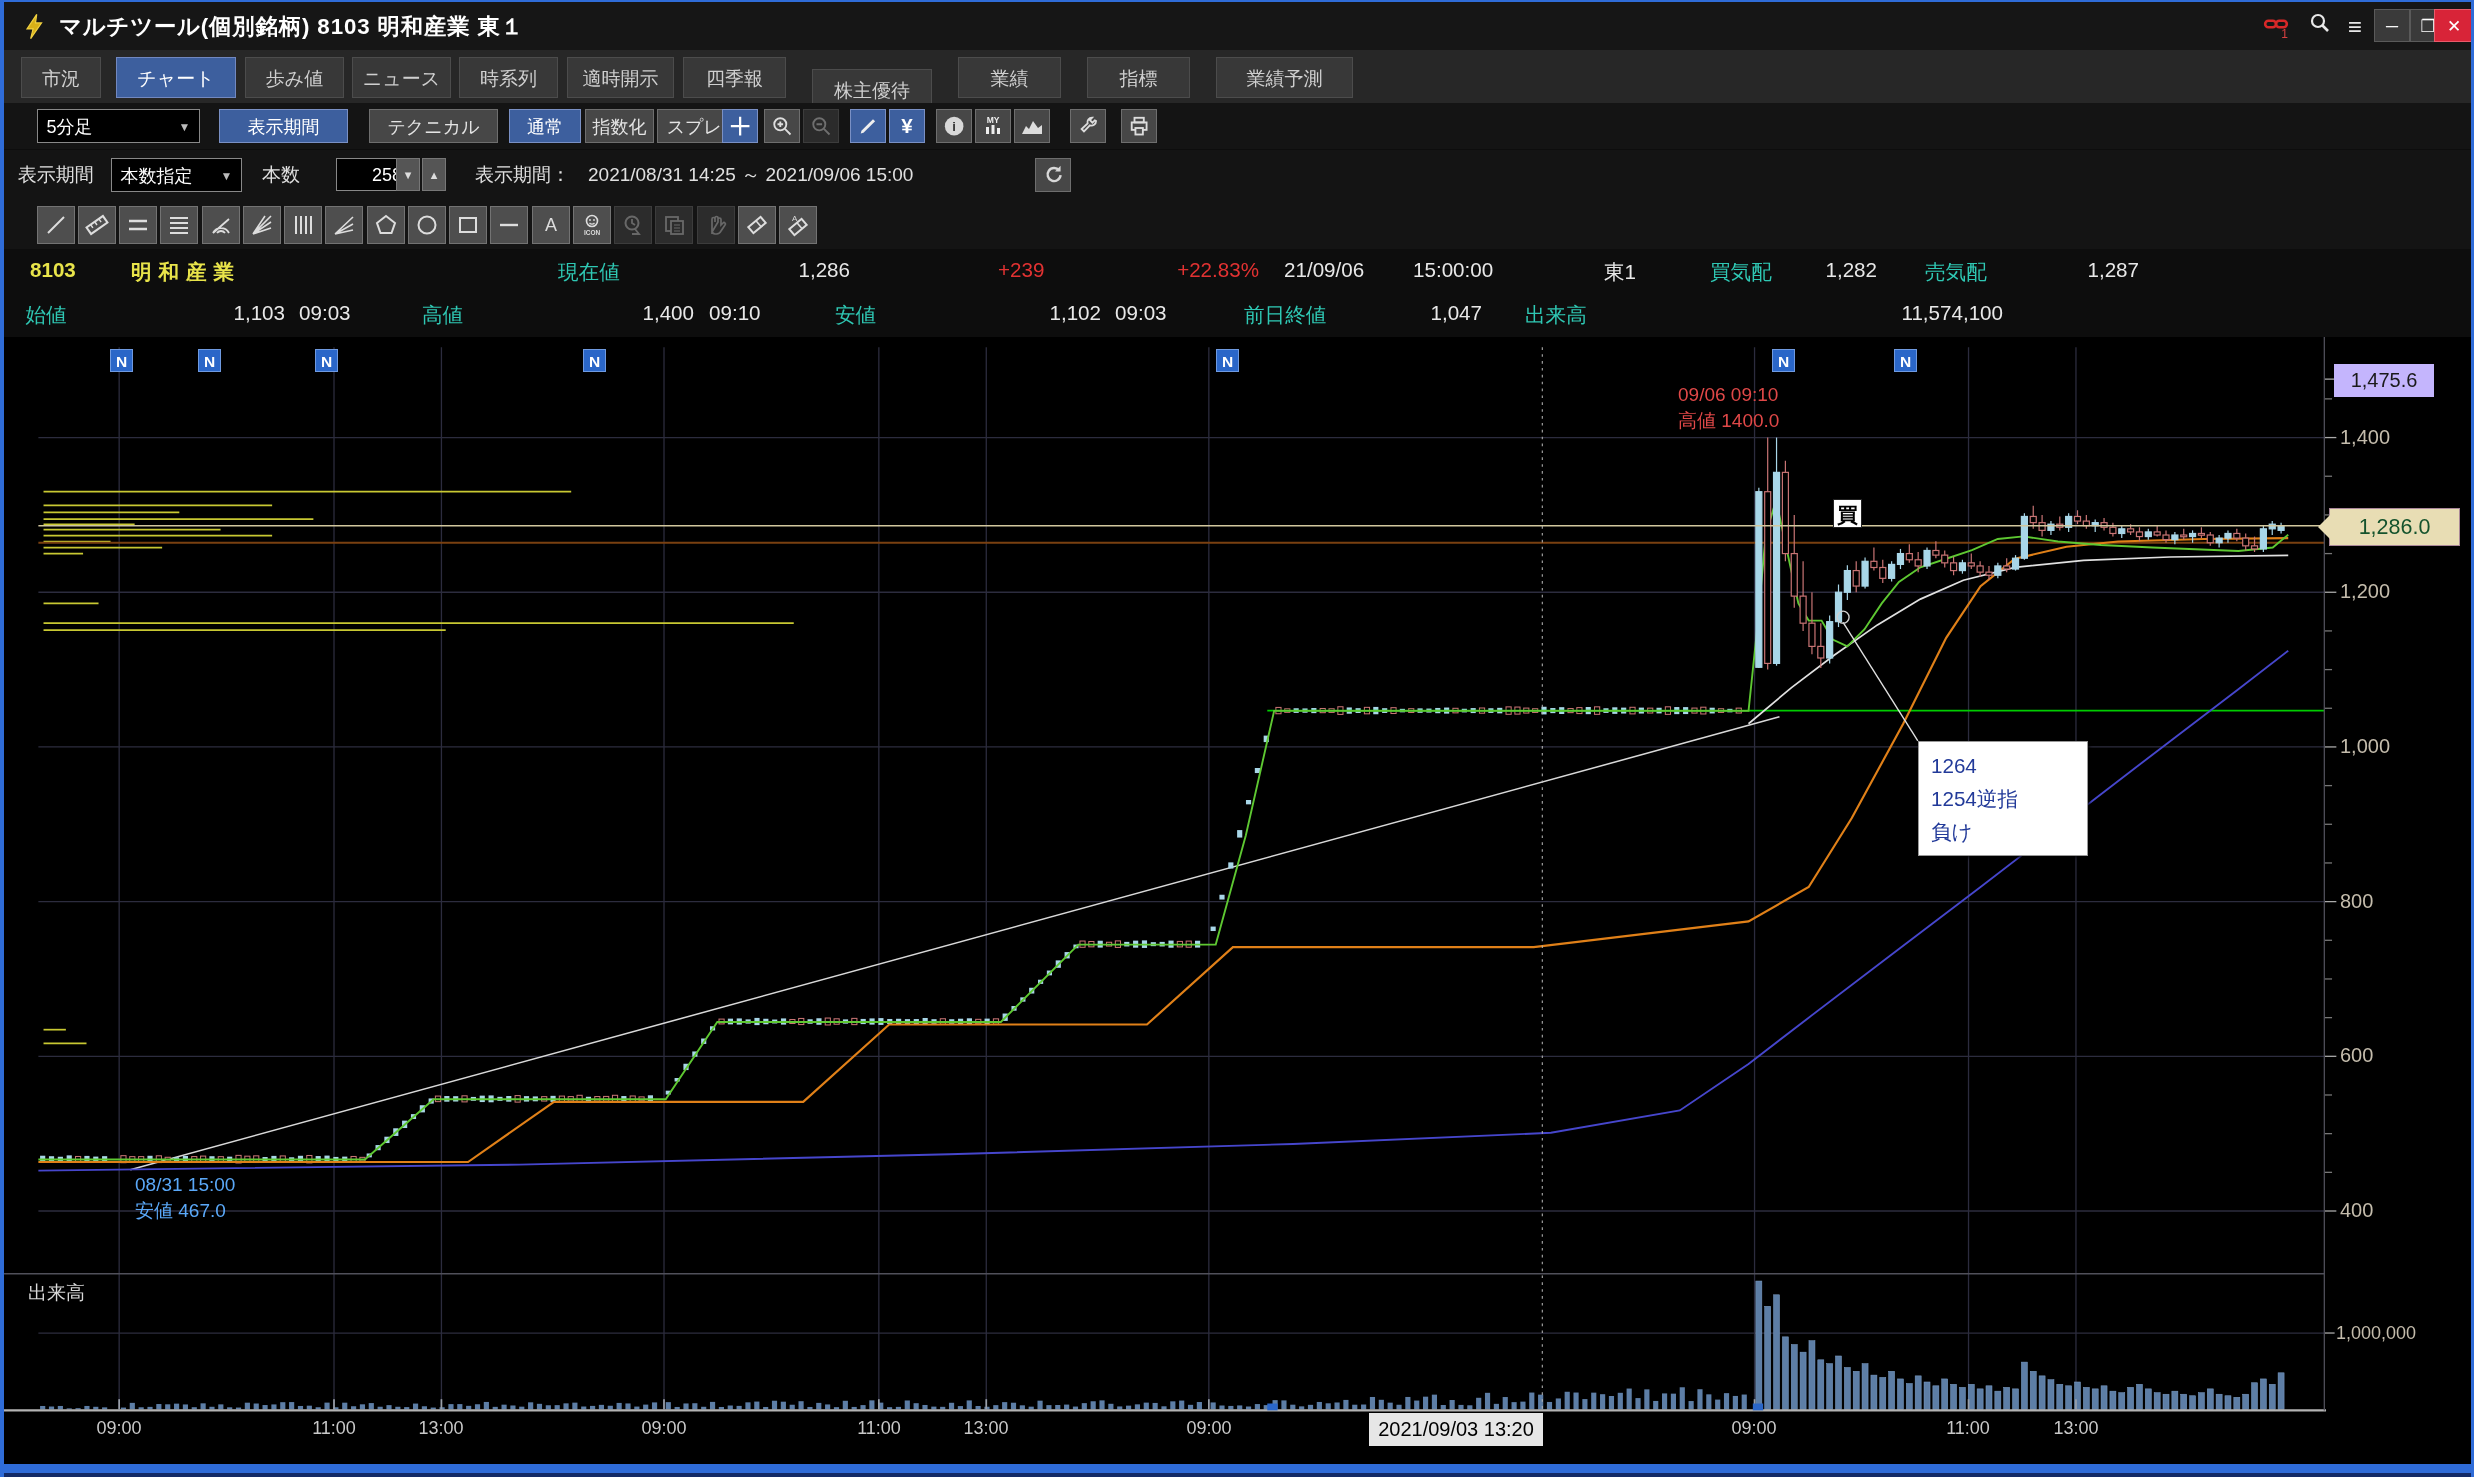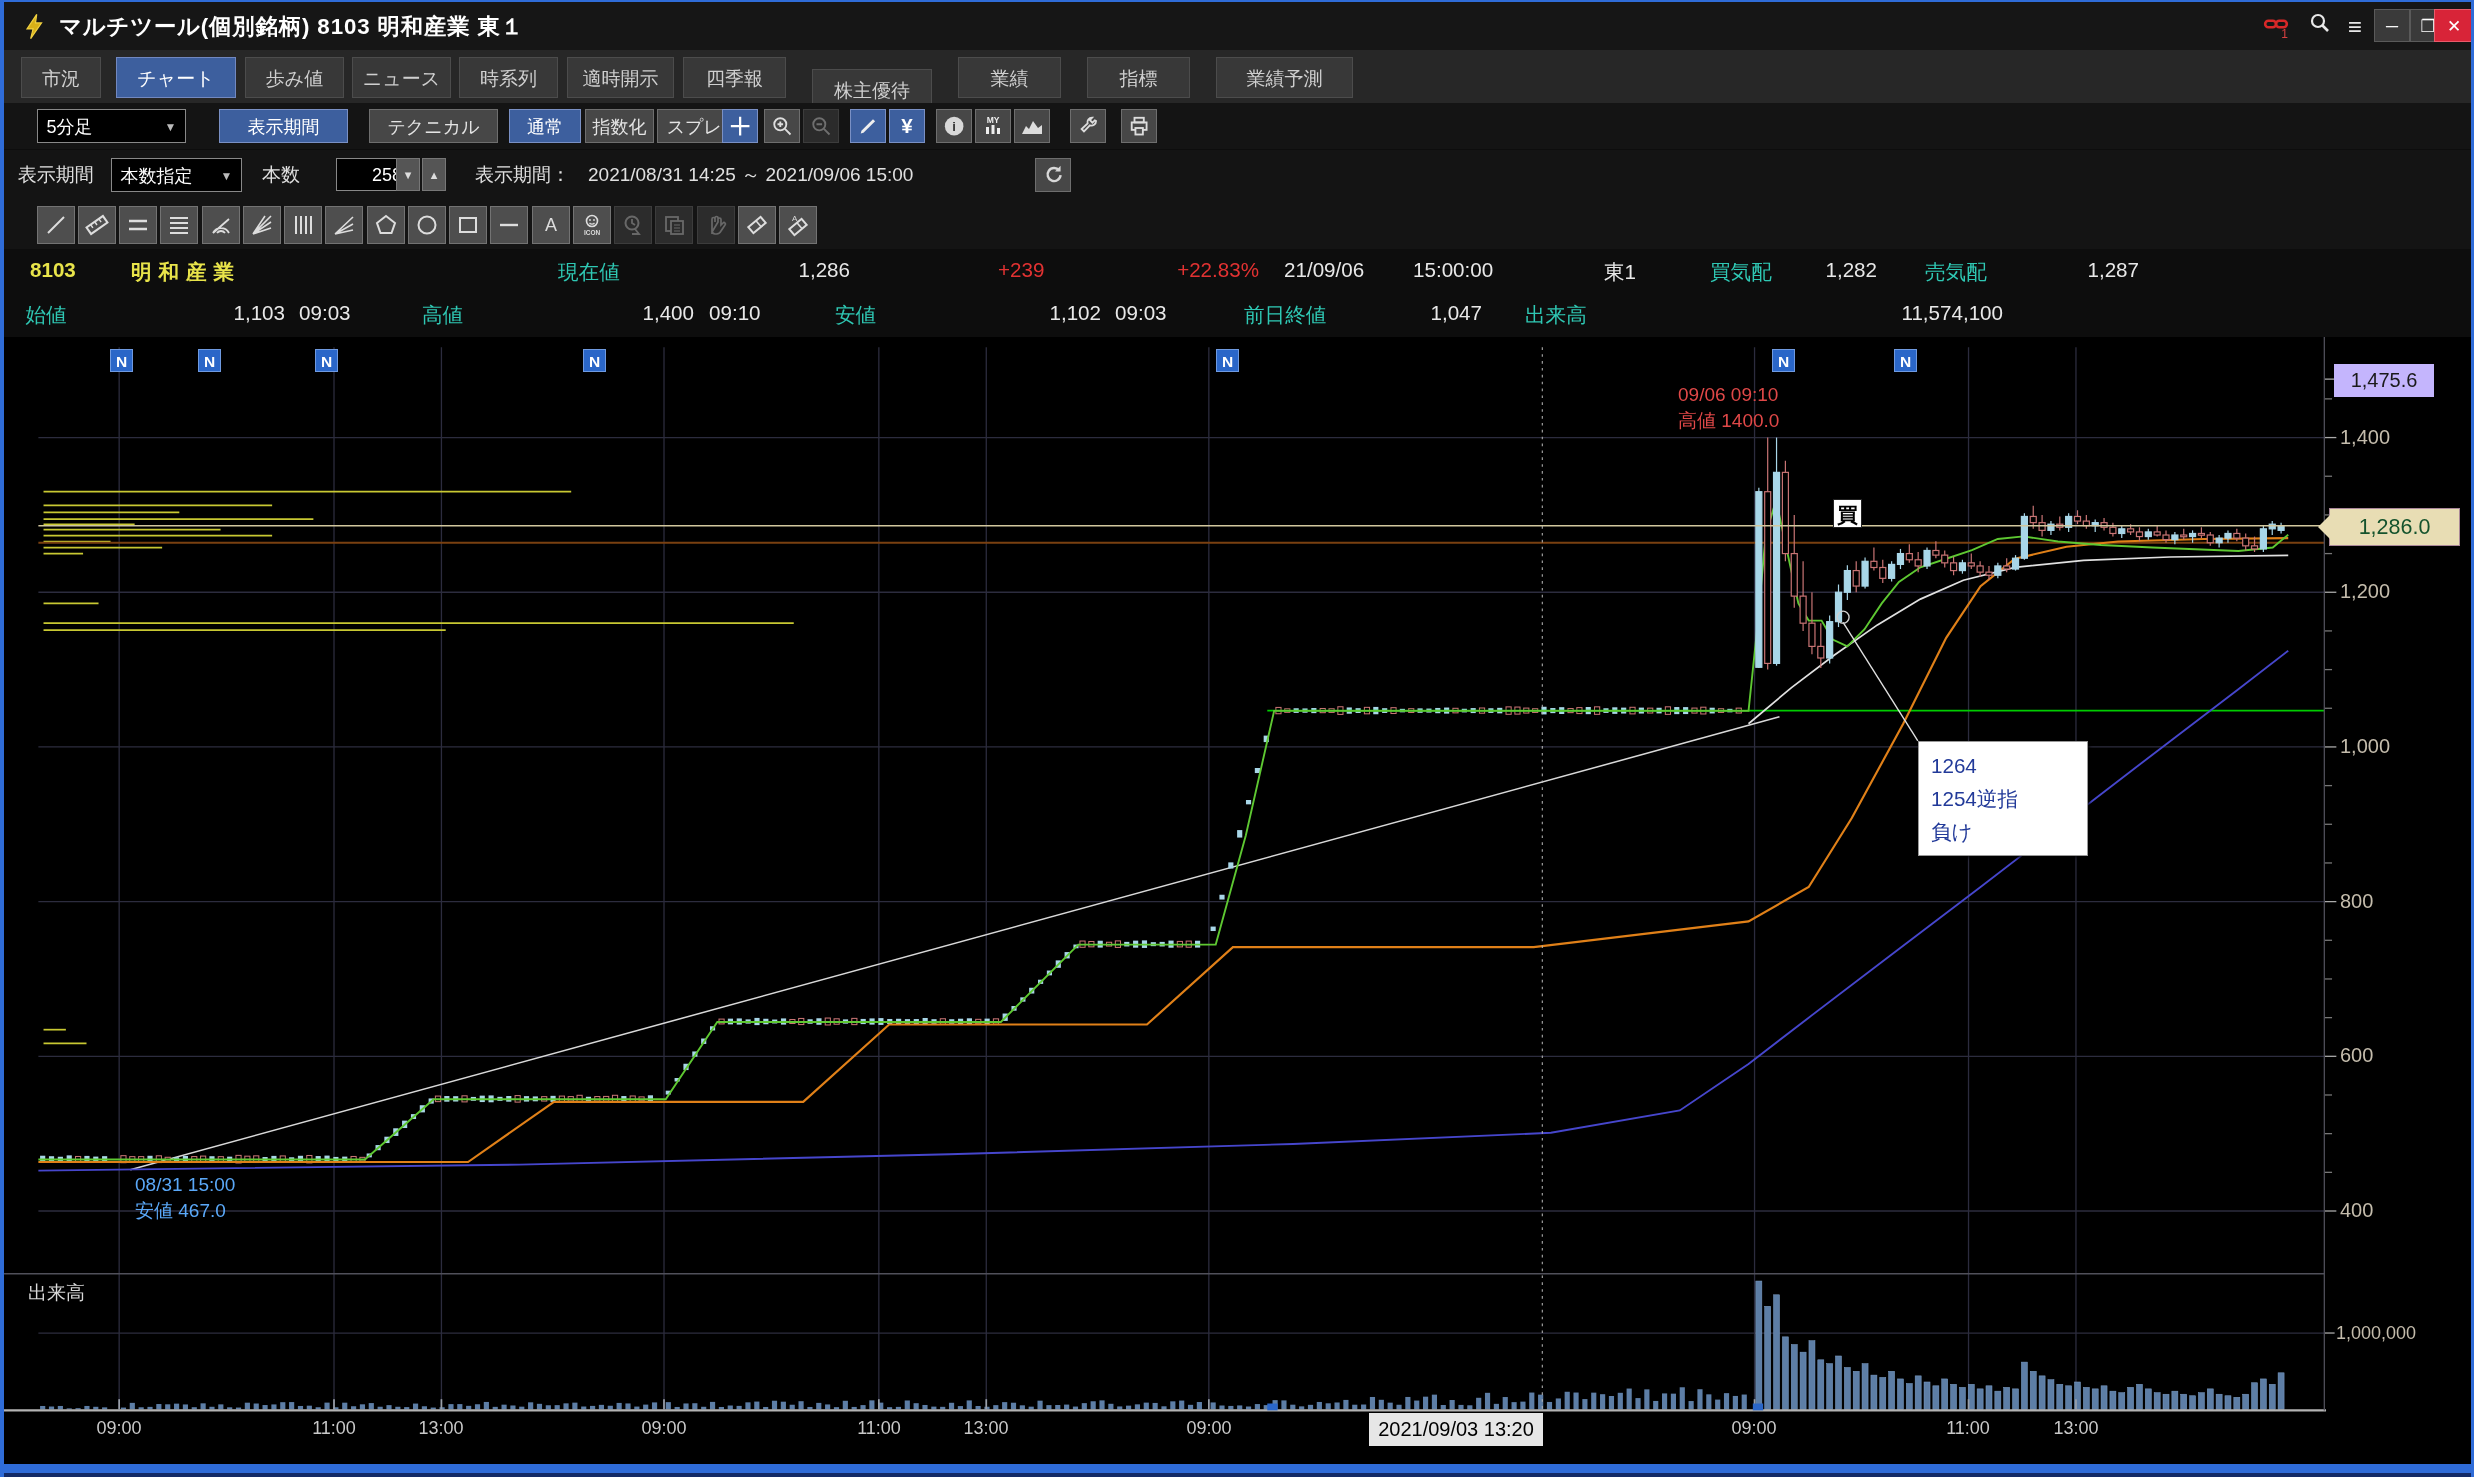--- a/index.html
+++ b/index.html
@@ -113,21 +113,21 @@
       <div class="tab" style="left: 455px; width: 99px;">時系列</div>
       <div class="tab" style="left: 563px; width: 107px;">適時開示</div>
       <div class="tab" style="left: 679px; width: 103px;">四季報</div>
       <div class="tab" style="left: 808px; width: 120px; margin-top: 12px;">株主優待</div>
       <div class="tab" style="left: 954px; width: 103px;">業績</div>
       <div class="tab" style="left: 1083px; width: 103px;">指標</div>
       <div class="tab" style="left: 1212px; width: 137px;">業績予測</div>
     </div>
 
   <div class="row" id="toolbar1">
-    <div class="sel-box" style="left:33px;width:149px">
+    <div class="sel-box" style="left:33px;width:163px">
       <span>5分足</span><span class="car">▼</span>
     </div>
     <div id="tb1-buttons">
         <div class="btn blue" style="left: 215px; width: 129px;">表示期間</div>
         <div class="btn " style="left: 365px; width: 129px;">テクニカル</div>
         <div class="btn blue" style="left: 505px; width: 72px;">通常</div>
         <div class="btn " style="left: 581px; width: 69px;">指数化</div>
         <div class="btn " style="left: 653px; width: 93px;">スプレッド</div>
       </div>
     <div id="tb1-icons">

